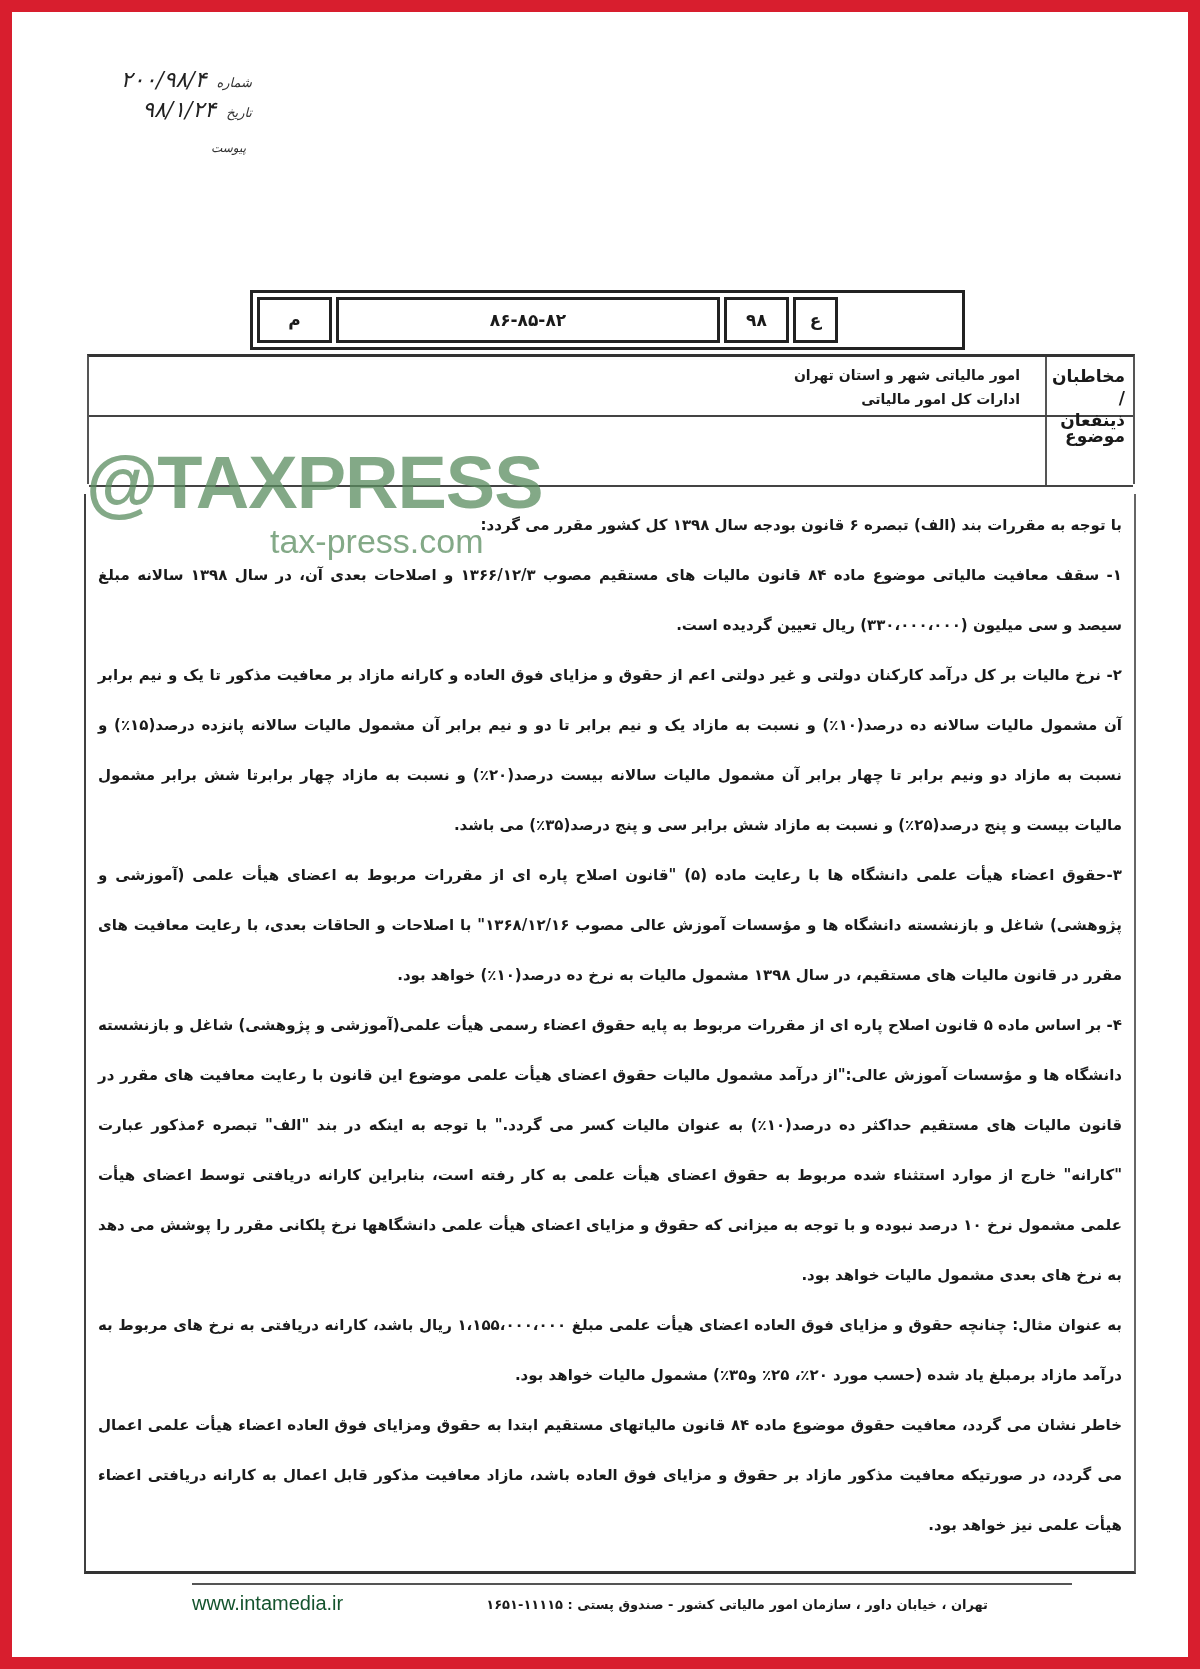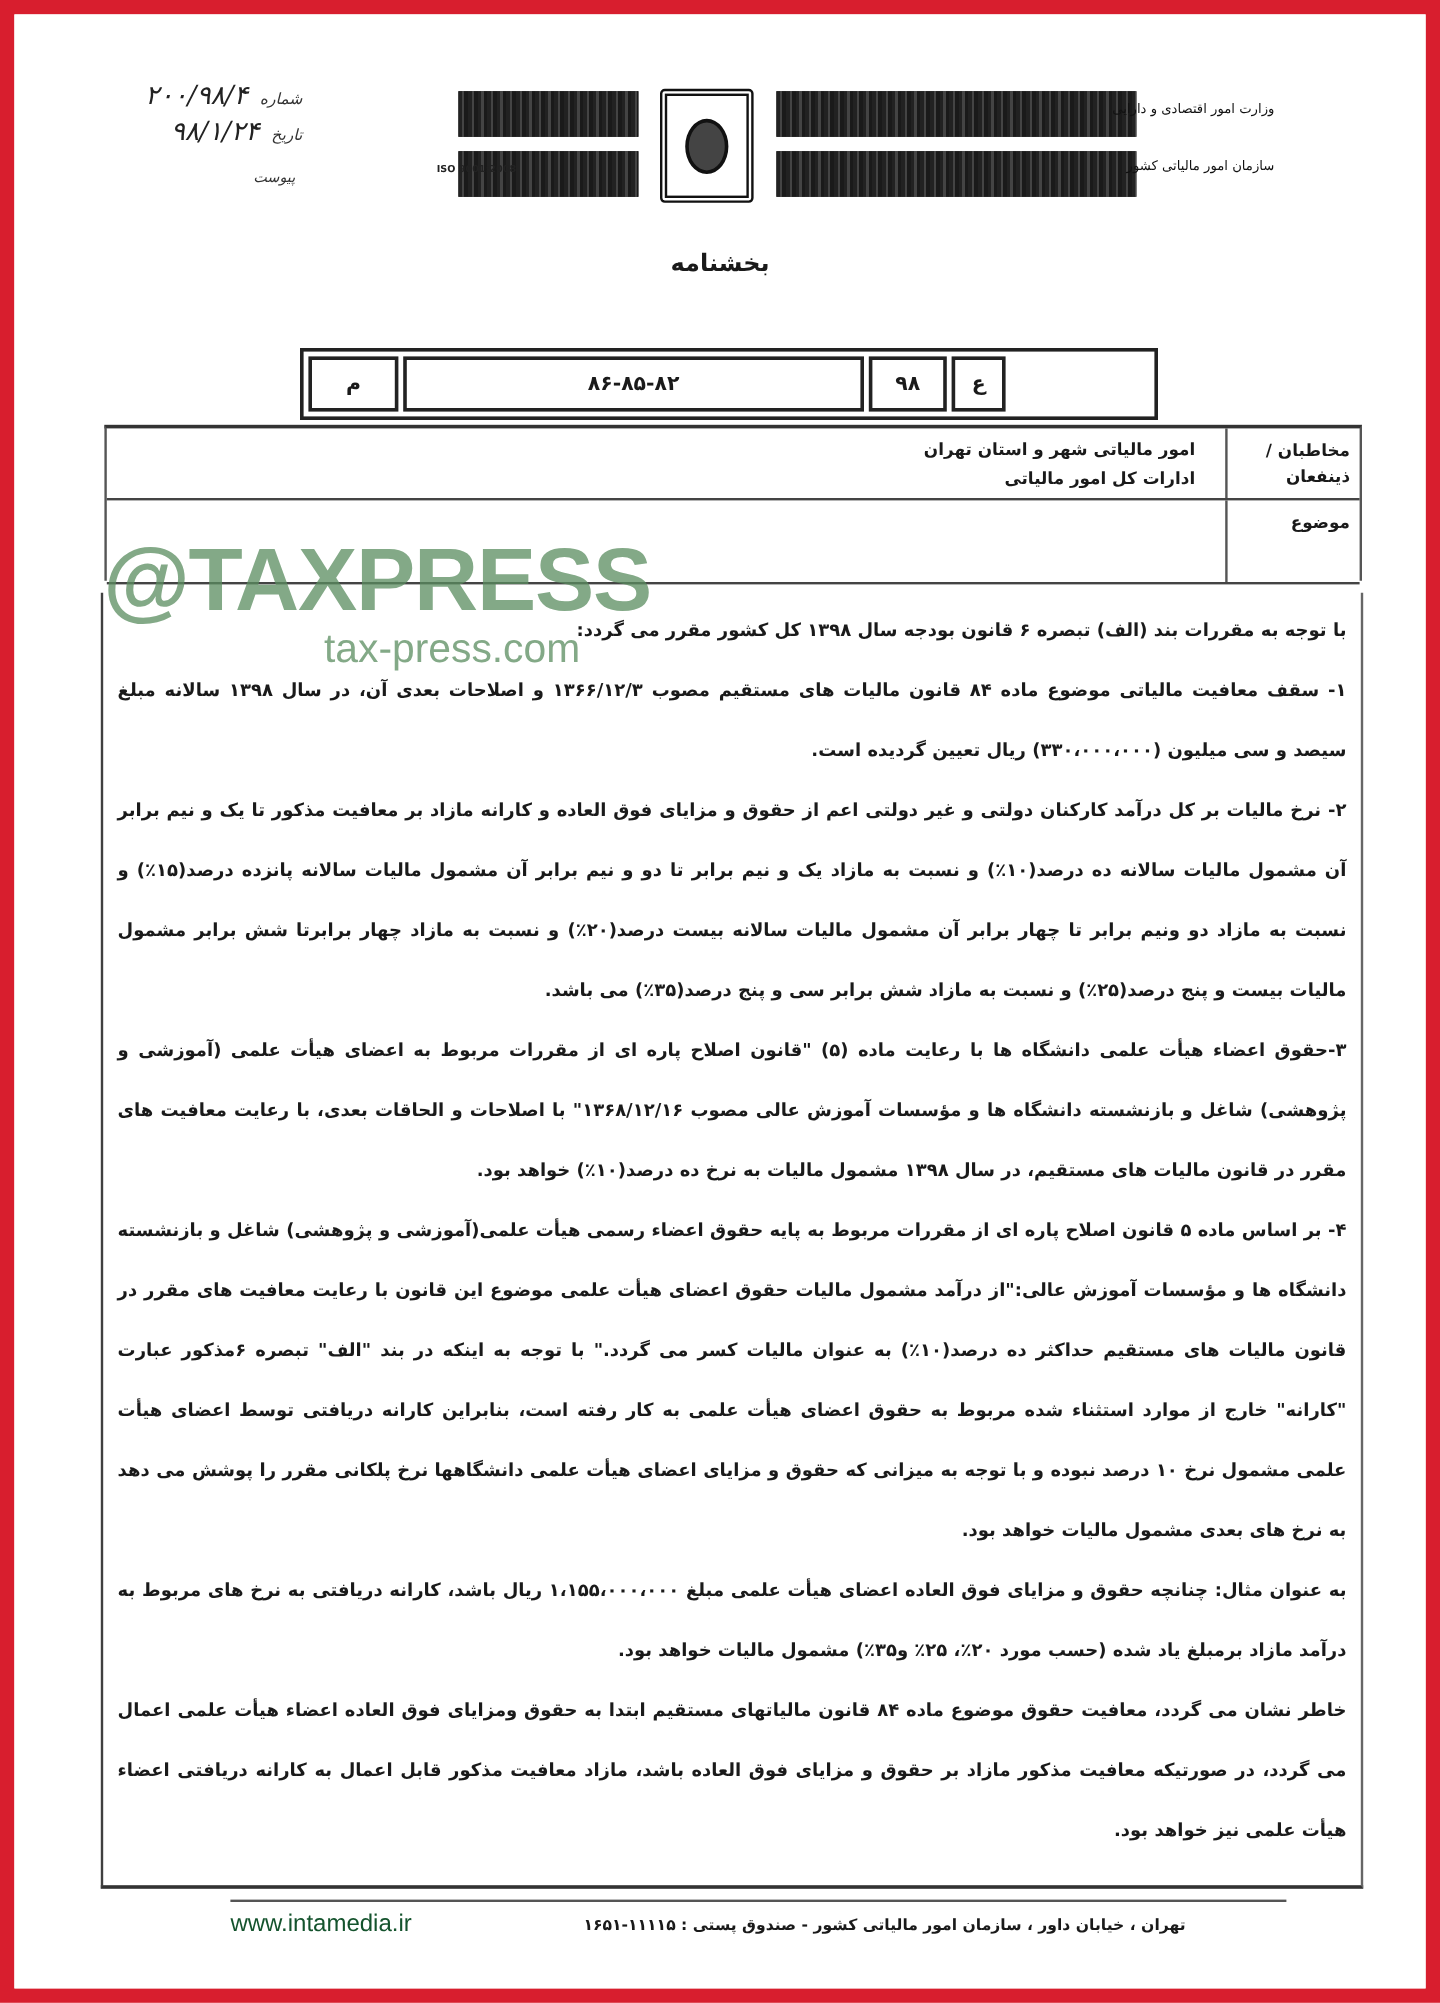--- a/index.html
+++ b/index.html
@@ -60,21 +60,21 @@
     font-size: 17px; font-weight: bold; margin-right: 4px; height: 46px;
   }
 
   
   .tbl {
     position: absolute; left: 75px; top: 342px; width: 1048px; height: 130px;
     border-top: 3px solid #333; border-left: 2px solid #555; border-right: 2px solid #555;
   }
   .row { position: absolute; left: 0; width: 100%; display: flex; direction: rtl; border-bottom: 2px solid #444; }
   .row-label {
-    width: 112px; border-left: 2px solid #555; font-size: 14px; font-weight: bold;
+    width: 88px; border-left: 2px solid #555; font-size: 17px; font-weight: bold;
     padding: 8px 8px; line-height: 22px;
   }
   .row-content { flex: 1; font-size: 14px; font-weight: bold; padding: 6px 25px; line-height: 24px; }
 
   
   .body {
     position: absolute; left: 72px; top: 482px; width: 1052px; height: 1080px;
     border-left: 2px solid #404040; border-right: 2px solid #666; border-bottom: 3px solid #333;
     direction: rtl; font-size: 15px; font-weight: bold; padding: 6px 12px 0 12px;
   }
@@ -109,34 +109,21 @@
     </div>
     <div class="meta-row">
       <span class="meta-label">تاریخ</span>
       <span class="meta-value">۹۸/۱/۲۴</span>
     </div>
     <div class="meta-row">
       <span class="meta-attach">پیوست</span>
     </div>
   </div>
 
-  <div class="letterhead">
-    <div class="lh-bar" style="left:20px;top:2px;width:150px;"></div>
-    <div class="lh-bar" style="left:20px;top:52px;width:150px;"></div>
-    <div class="lh-logo">
-        <div class="lh-logo-inner"></div>
-      </div>
-    <div class="lh-bar" style="left:285px;top:2px;width:300px;"></div>
-    <div class="lh-bar" style="left:285px;top:52px;width:300px;"></div>
-    <div class="lh-text" style="right:0;top:10px;">وزارت امور اقتصادی و دارایی</div>
-    <div class="lh-text" style="right:0;top:58px;">سازمان امور مالیاتی کشور</div>
-    <div class="iso">ISO 9001:2008</div>
-  </div>
 
-  <div class="title">بخشنامه</div>
 
   <div class="numbox">
     <div class="nb-cell" style="width:75px;">م</div>
     <div class="nb-cell" style="width:384px;">۸۶-۸۵-۸۲</div>
     <div class="nb-cell" style="width:65px;">۹۸</div>
     <div class="nb-cell" style="width:45px;">ع</div>
   </div>
 
   <div class="tbl">
     <div class="row" style="top:0;height:60px;">

